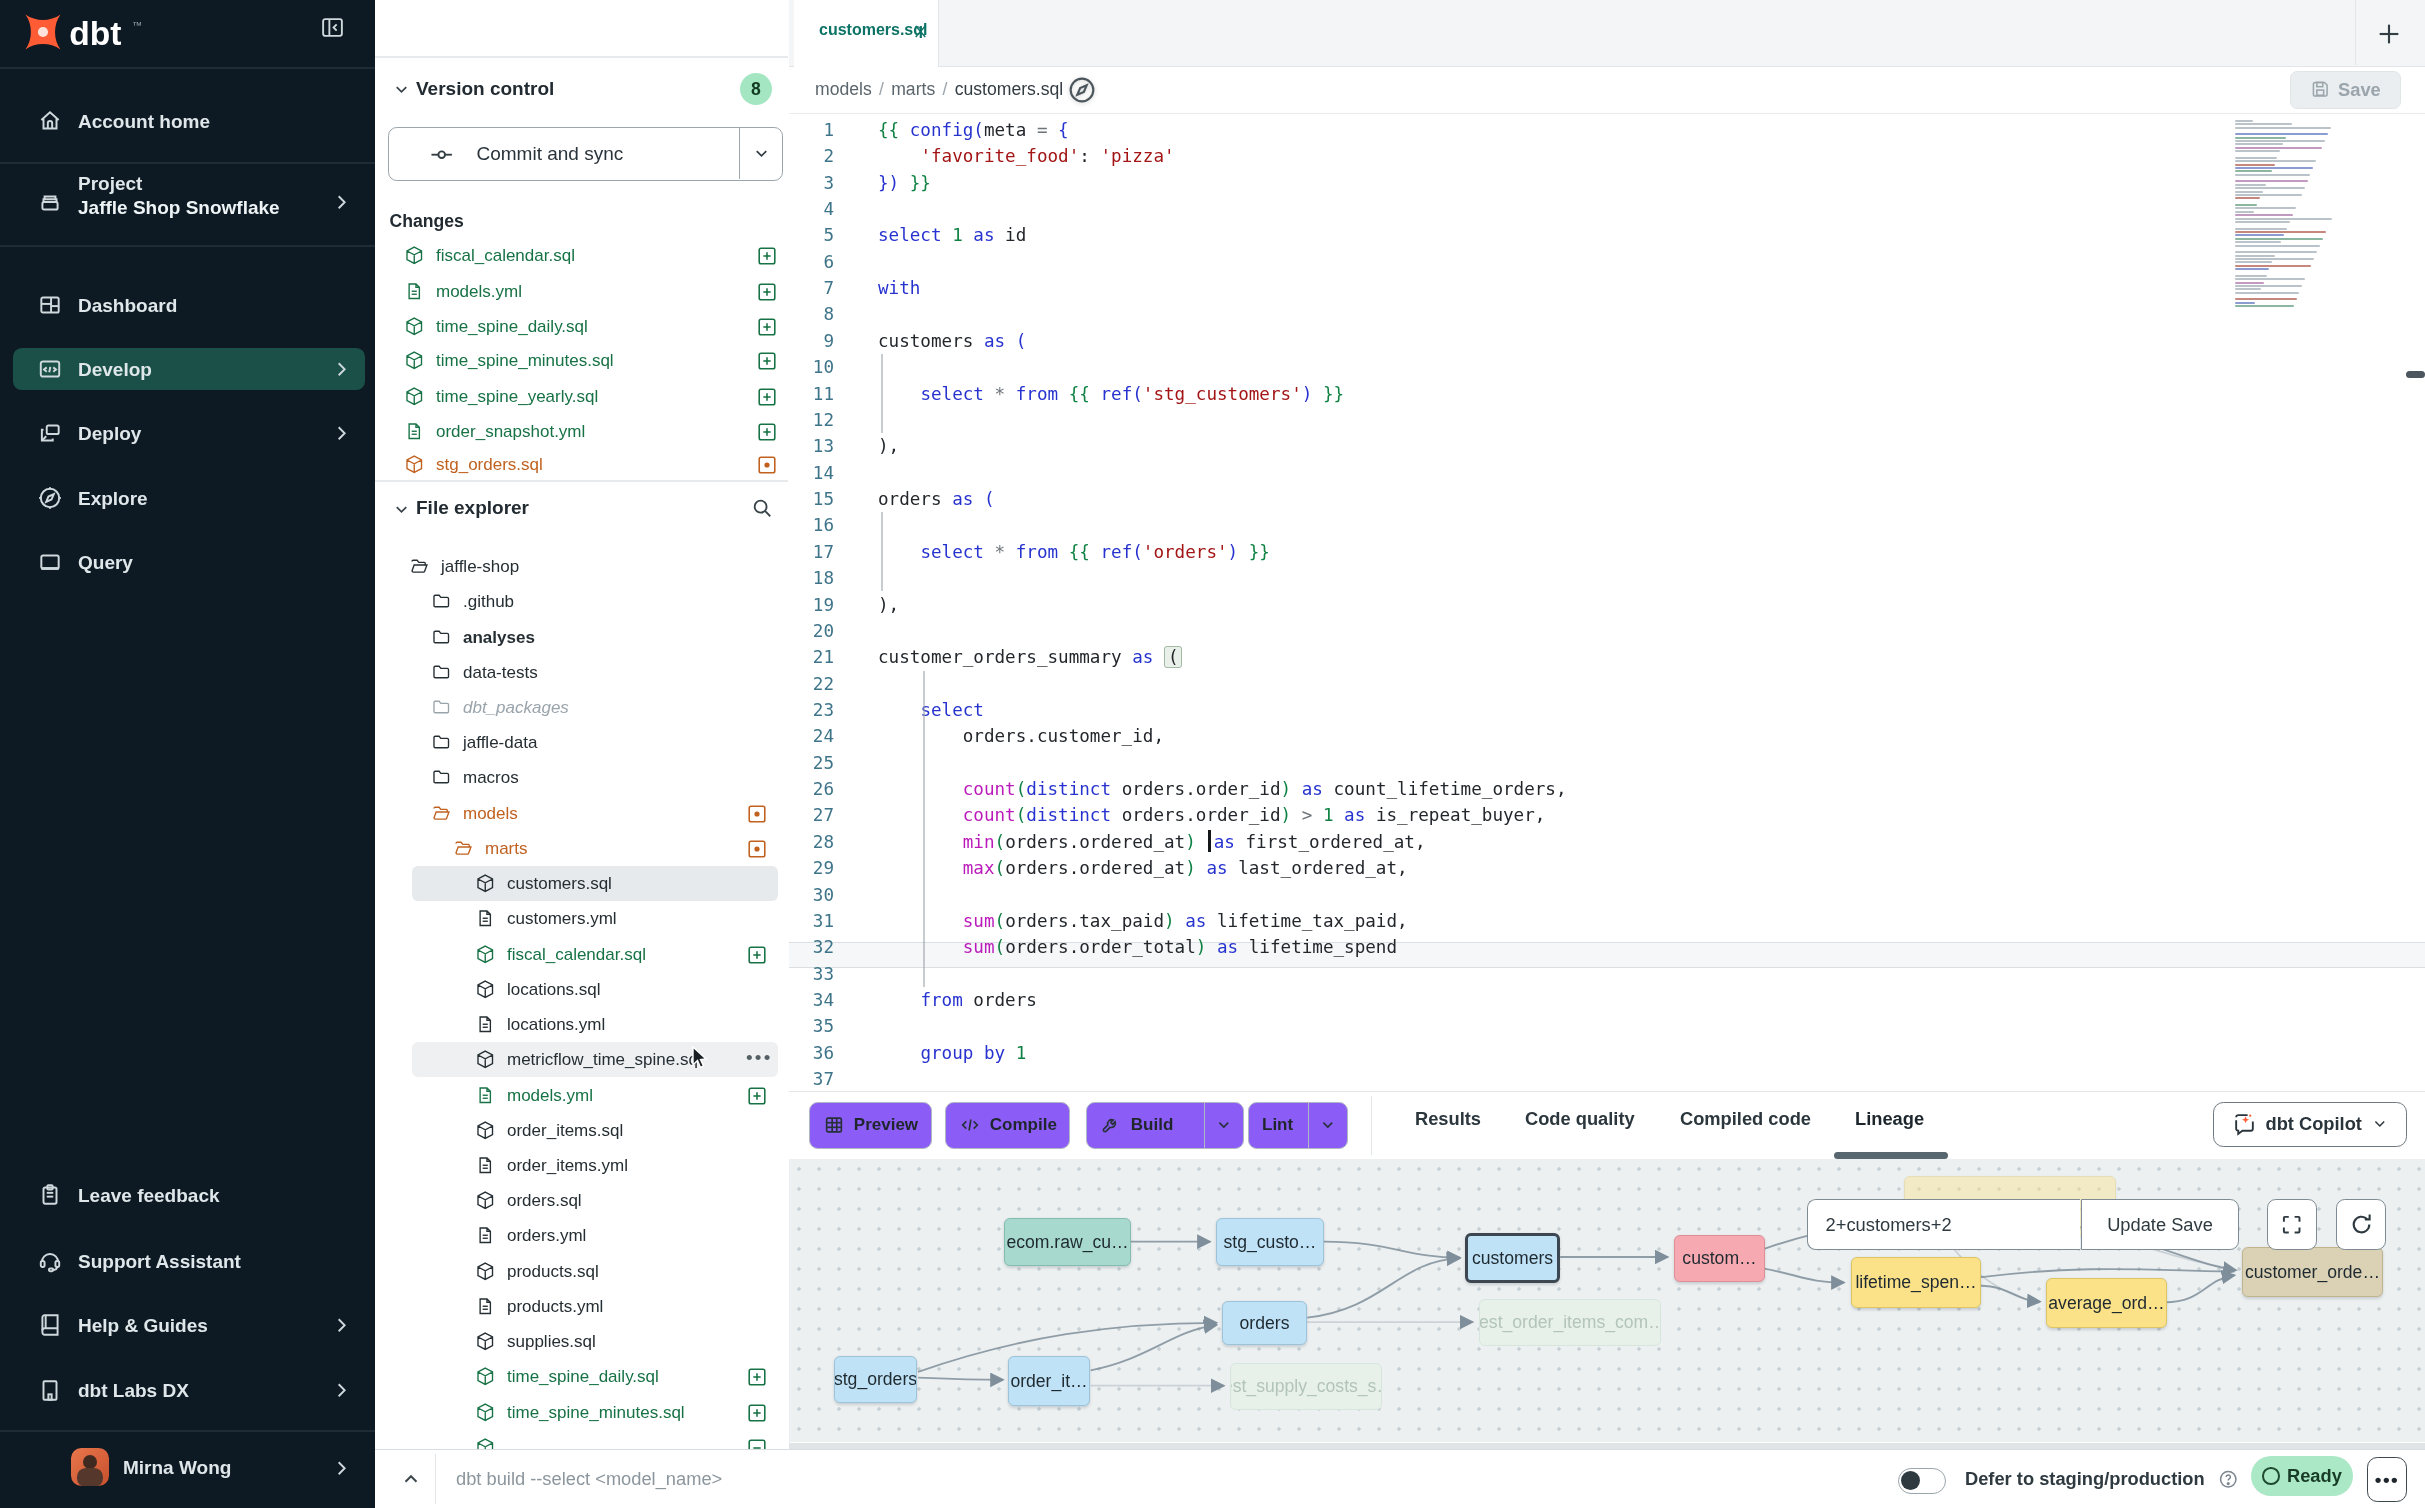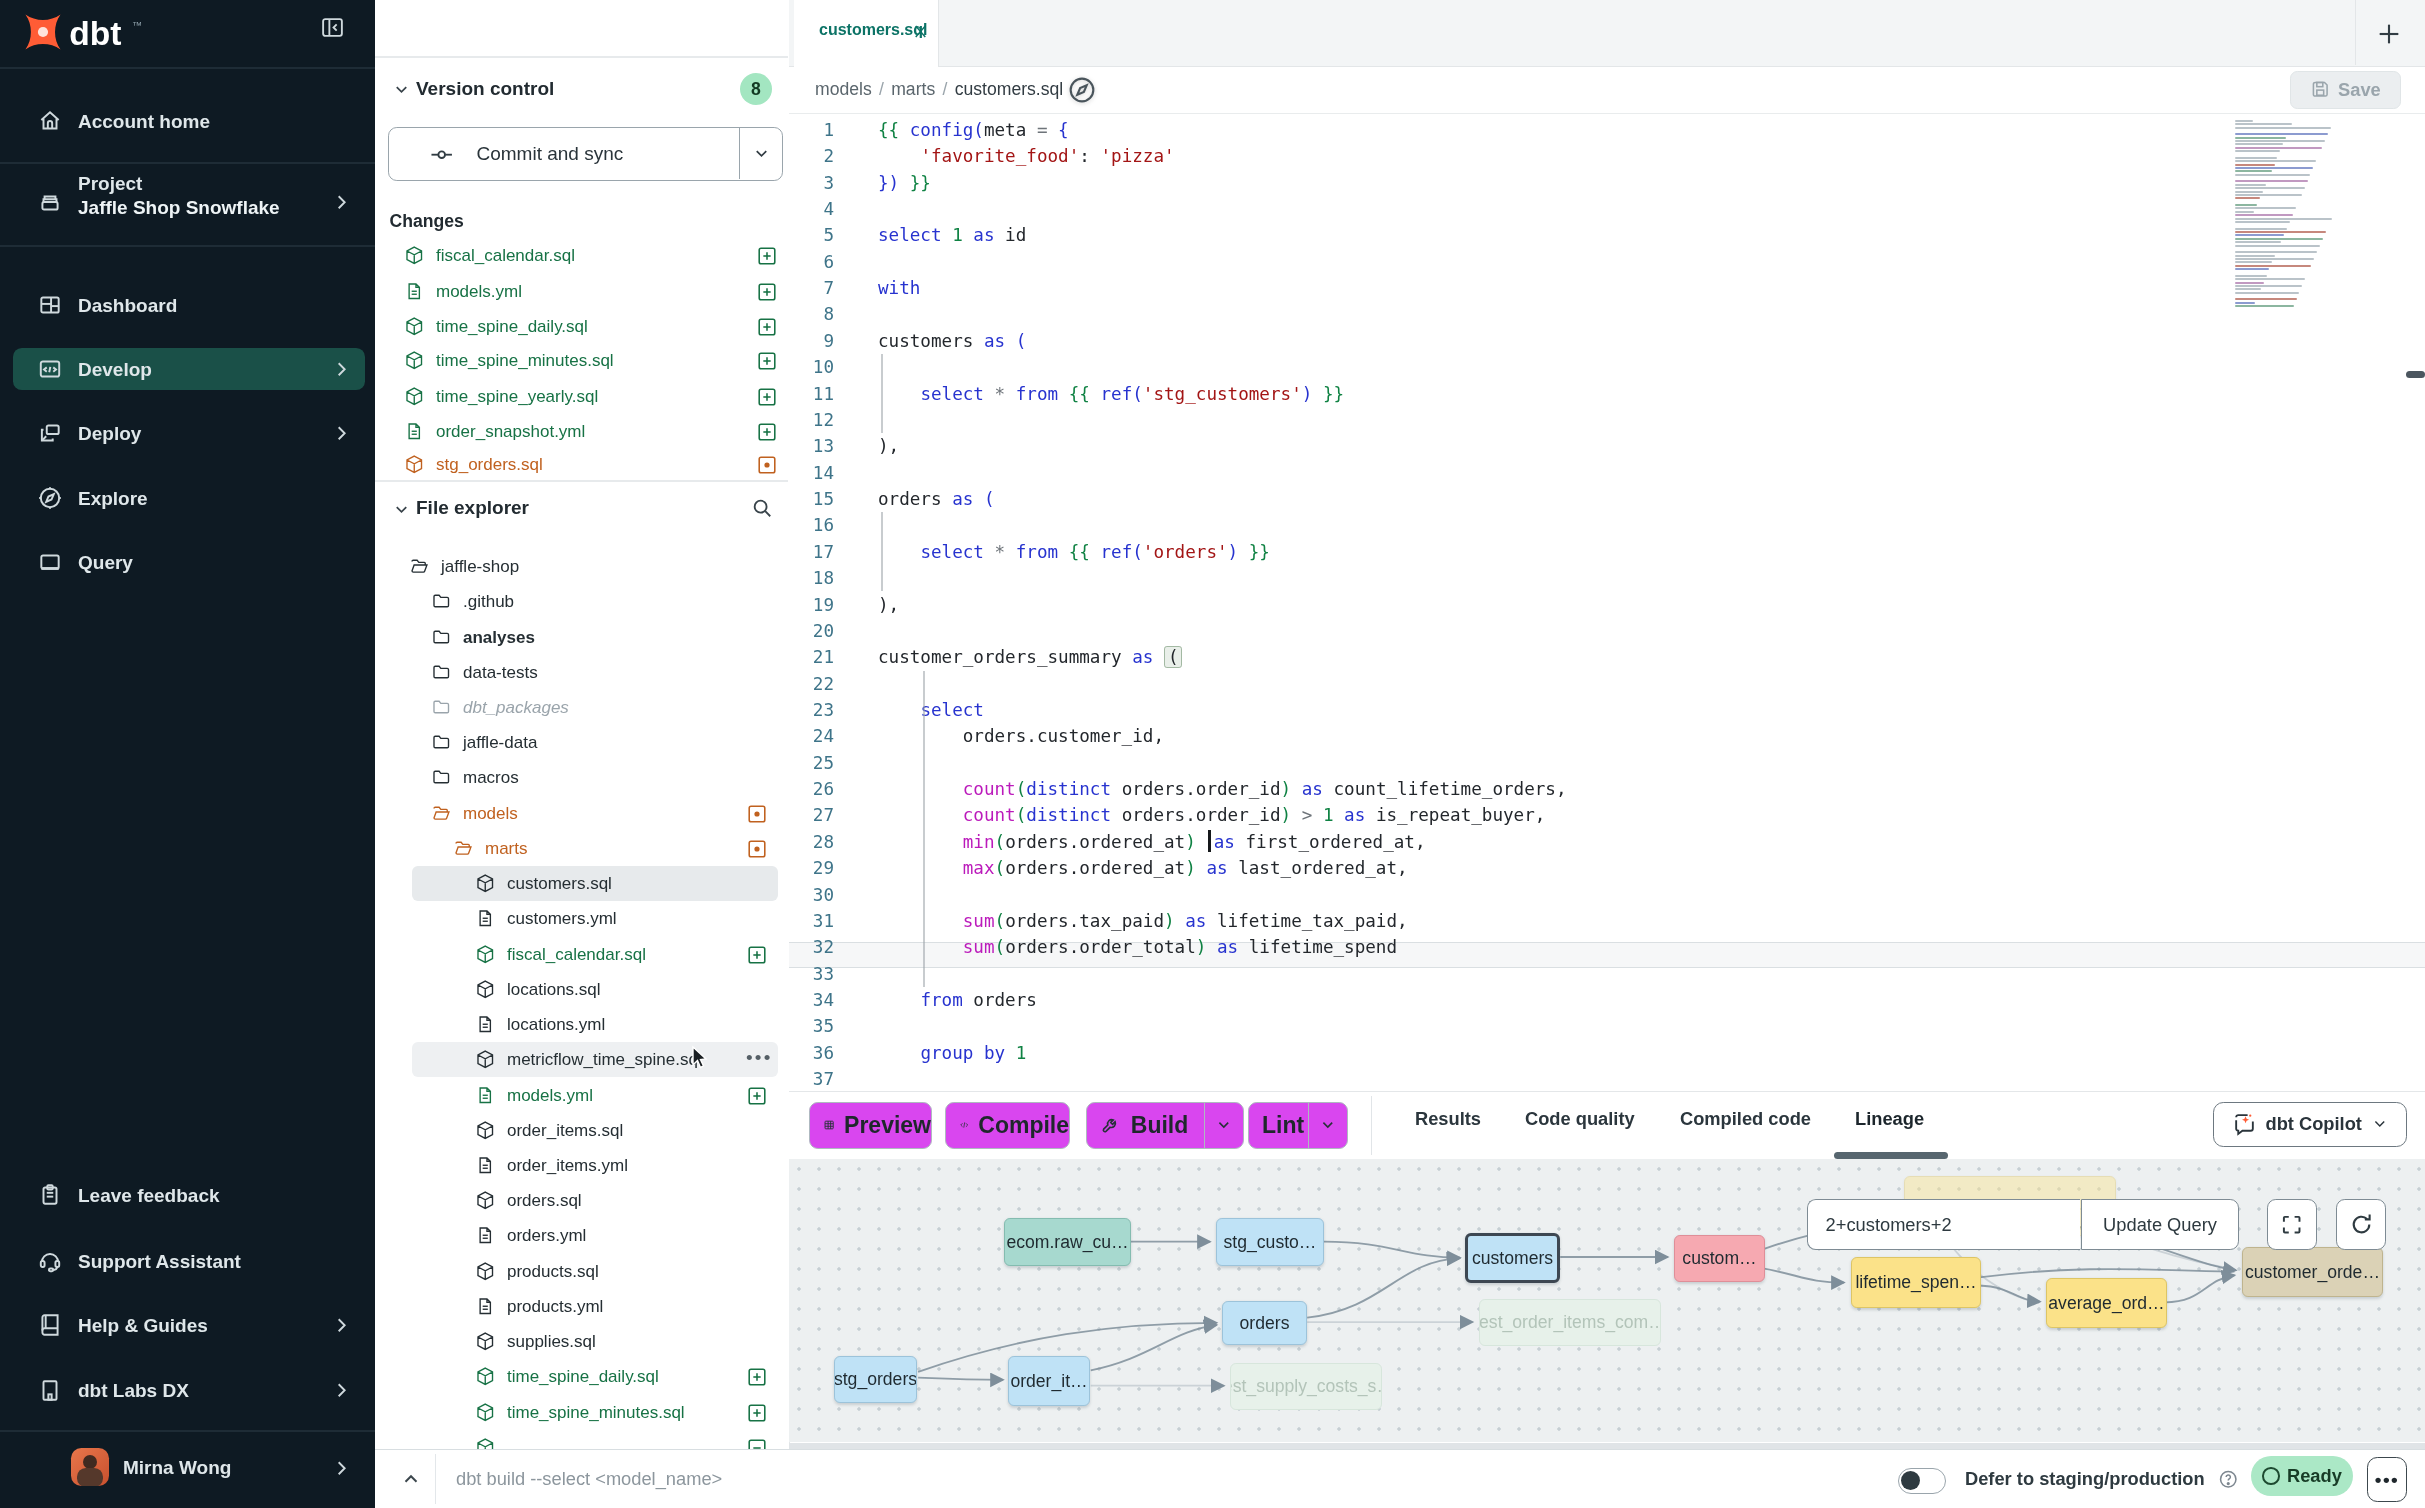--- a/index.html
+++ b/index.html
@@ -40,21 +40,21 @@
   .cl .num{position:absolute;left:0;top:0;width:45px;text-align:right;color:#3e7489;}
   .cl .txt{position:absolute;left:89px;top:0;}
   .tk-b{color:#2733cf;} .tk-g{color:#0f8243;} .tk-r{color:#a31515;}
   .tk-m{color:#bb1abb;} .tk-d{color:#23272c;} .tk-o{color:#6e747a;}
   .tk-hl{color:#23272c;background:#e9efe9;border:1.5px solid #a3b9a3;border-radius:2.9px;padding:0 2.9px;}
   .caret{display:inline-block;width:2.9px;height:22px;background:#15181b;vertical-align:-3.7px;margin:0 2.9px 0 1.5px;}
   .guide{position:absolute;width:1.5px;background:#9aa2a8;opacity:.55;}
   #cur-line{left:0;top:828px;width:1636px;height:26px;background:#f6f7f8;border-top:1.5px solid #dadfe2;border-bottom:1.5px solid #dadfe2;box-sizing:border-box;}
   
   #toolbar{left:789px;top:1091px;width:1636px;height:68px;background:#fff;border-top:1.5px solid #e4e7e9;box-sizing:border-box;}
-  .tb-btn{position:absolute;top:9.5px;height:47px;background:#d946ef;border:1.5px solid #aeb9c0;border-radius:8.8px;box-sizing:border-box;display:flex;align-items:center;color:#1f272c;font-size:23px;font-weight:600;}
+  .tb-btn{position:absolute;top:9.5px;height:47px;background:#8b5cf6;border:1.5px solid #aeb9c0;border-radius:8.8px;box-sizing:border-box;display:flex;align-items:center;color:#1f272c;font-size:17px;font-weight:600;}
   .tb-btn .bic{width:22px;height:22px;margin:0 8.8px 0 13px;color:#273138;}
   .tb-split{border-left:1.5px solid #aeb9c0;align-self:stretch;display:flex;align-items:center;padding:0 10.3px;}
   .panel-tab{position:absolute;top:16px;font-size:18.3px;color:#2b363d;font-weight:600;white-space:nowrap;}
   #tab-underline{left:1045px;top:60px;width:114px;height:6.6px;background:#57666f;border-radius:3.7px;}
   
   #lineage{left:789px;top:1159px;width:1636px;height:283px;background:#edf0f1;background-image:radial-gradient(circle,#c6cfd4 1.5px,transparent 1.8px);background-size:20px 20px;overflow:hidden;}
   #lin-strip{left:789px;top:1443px;width:1636px;height:5.9px;background:#e0e4e7;}
   .node{position:absolute;border-radius:5.9px;box-sizing:border-box;display:flex;align-items:center;justify-content:center;font-size:17.6px;color:#1f2a30;white-space:nowrap;overflow:hidden;padding:0 7.3px;box-shadow:0 1.5px 2.9px rgba(40,60,70,.18);}
   .node.teal{background:#a7d9cf;border:1.5px solid #84bcb0;}
   .node.blue{background:#bfe2f6;border:1.5px solid #9cc3da;}
@@ -945,21 +945,21 @@
     <div class="node tan" style="left: 2242px; top: 1247px; width: 141px; height: 50px; position: absolute;">customer_orde…</div>
     <div class="node test" style="left: 1479px; top: 1299px; width: 182px; height: 47px; position: absolute;">test_order_items_com…</div>
     <div class="node test" style="left: 1230px; top: 1363px; width: 152px; height: 47px; position: absolute;">test_supply_costs_s…</div>
   </div>
 <div id="lin-strip" class="abs"></div>
 
 <div class="lin-ctl" style="left: 1807px; top: 1199px; width: 273px; height: 51px; border-radius: 8.8px 0px 0px 8.8px; border-right: none; justify-content: flex-start; padding-left: 17.6px; font-size: 18.3px; z-index: 5;">
     <span>2+customers+2</span>
   </div>
 <div class="lin-ctl" style="left: 2081px; top: 1199px; width: 158px; height: 51px; border-radius: 0px 8.8px 8.8px 0px; font-size: 18.3px; font-weight: 500; z-index: 5;">
-    <span>Update Query</span>
+    <span>Update Save</span>
   </div>
 <div class="lin-ctl" style="left: 2267px; top: 1199px; width: 50px; height: 51px; border-radius: 8.8px; z-index: 5;">
   <svg width="23.4" height="23.4" viewBox="0 0 24 24" fill="none" stroke="#2e3a40" stroke-width="2">
       <path d="M4 9 V5 a1 1 0 0 1 1-1 h4 M15 4 h4 a1 1 0 0 1 1 1 v4 M20 15 v4 a1 1 0 0 1-1 1 h-4 M9 20 H5 a1 1 0 0 1-1-1 v-4"></path>
     </svg>
 </div>
 <div class="lin-ctl" style="left: 2336px; top: 1199px; width: 50px; height: 51px; border-radius: 8.8px; z-index: 5;">
   <svg width="25" height="25" viewBox="0 0 24 24" fill="none" stroke="#2e3a40" stroke-width="2">
       <path d="M19.5 12 a7.5 7.5 0 1 1-2.2-5.3"></path>
       <path d="M19.8 2.5 v4.6 h-4.6"></path>

